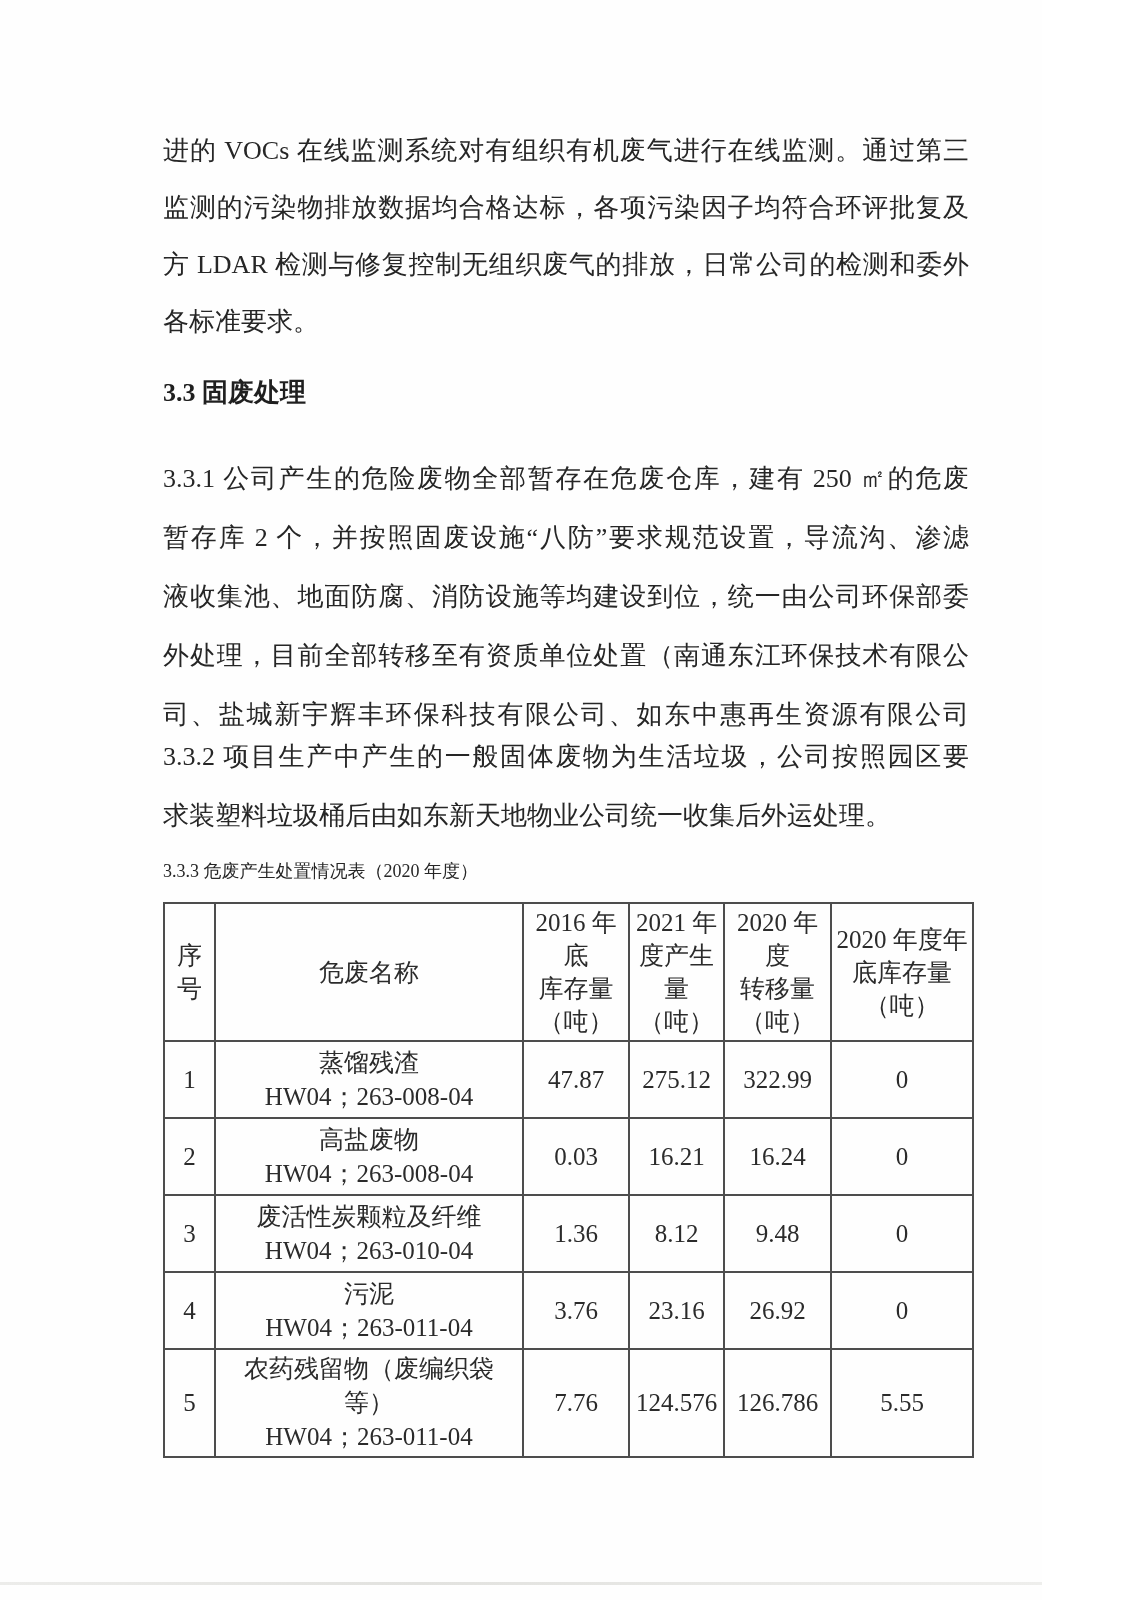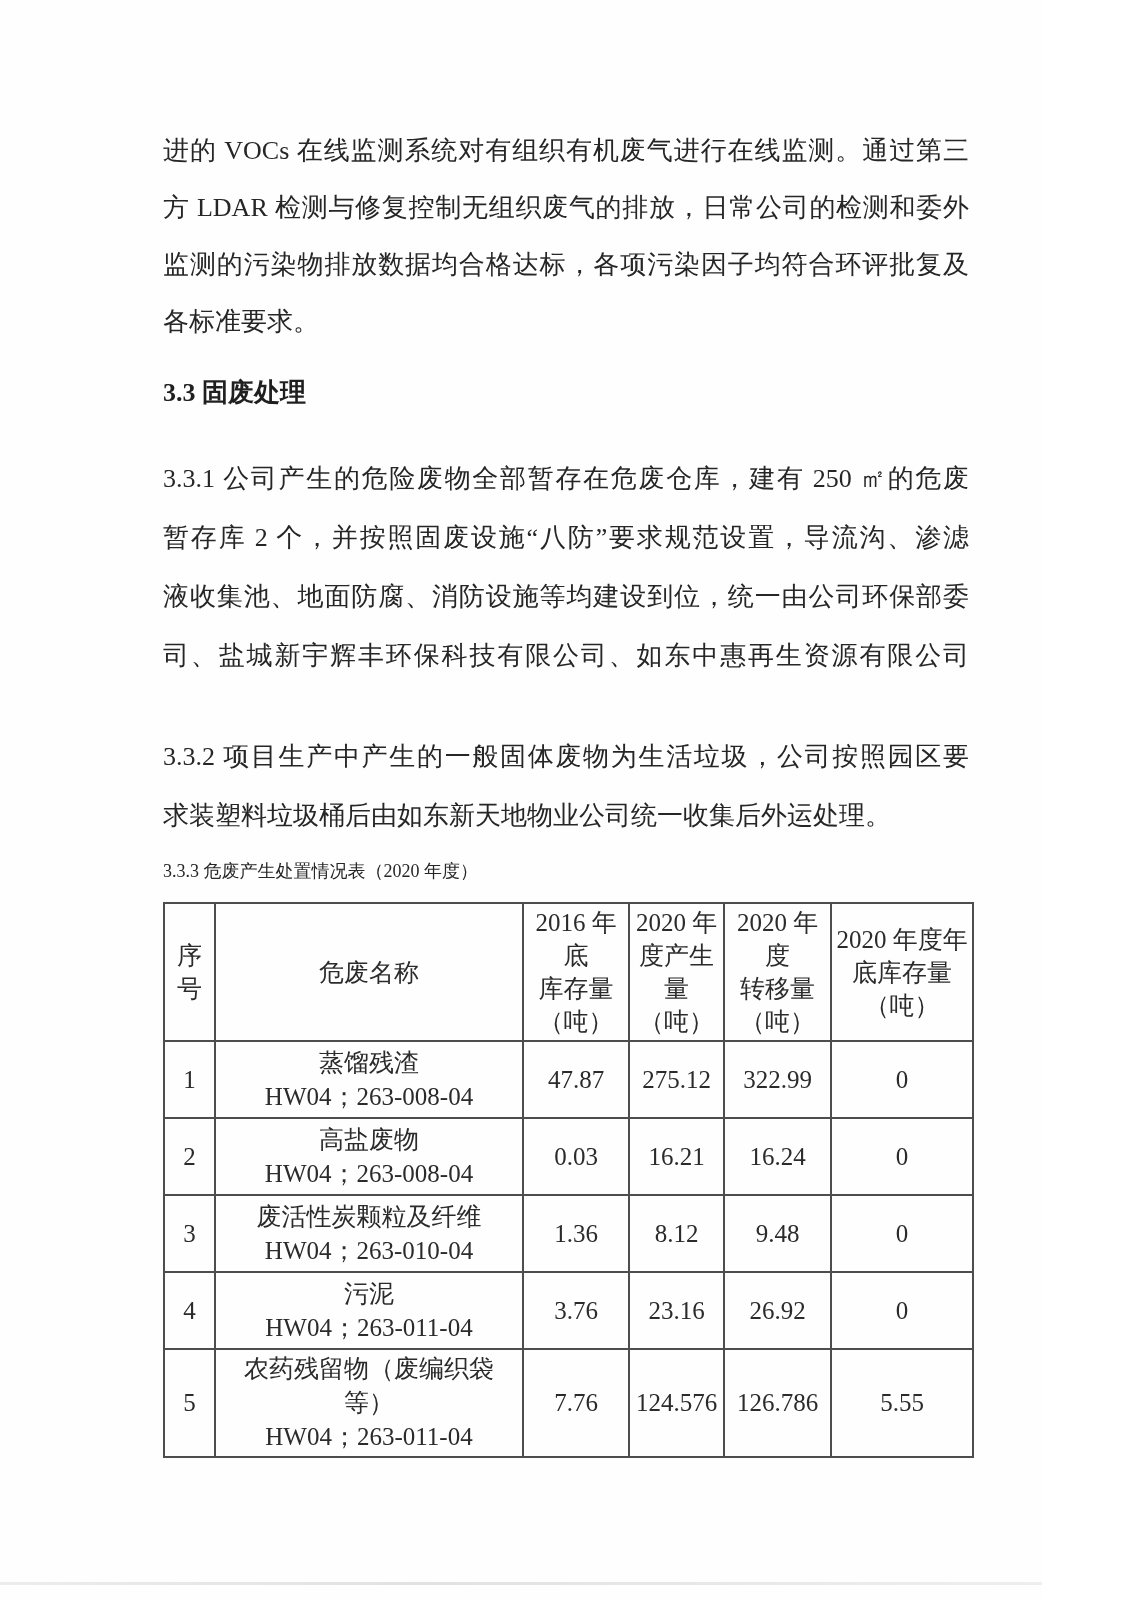--- a/index.html
+++ b/index.html
@@ -78,31 +78,32 @@
     background: linear-gradient(to right, #ececea 0%, #e2e2df 40%, #eeeeec 100%);
   }
 </style>
 </head>
 <body>
 
 <div class="page">
 
   <div class="para" id="para-intro">
     <div class="line">进的 VOCs 在线监测系统对有组织有机废气进行在线监测。通过第三</div>
+    <div class="line">监测的污染物排放数据均合格达标，各项污染因子均符合环评批复及</div>
     <div class="line">方 LDAR 检测与修复控制无组织废气的排放，日常公司的检测和委外</div>
-    <div class="line">监测的污染物排放数据均合格达标，各项污染因子均符合环评批复及</div>
     <div class="line lastline">各标准要求。</div>
   </div>
 
   <div class="heading" id="heading-33">3.3 固废处理</div>
 
   <div class="para pitch59" id="para-331">
     <div class="line">3.3.1 公司产生的危险废物全部暂存在危废仓库，建有 250 ㎡的危废</div>
     <div class="line">暂存库 2 个，并按照固废设施“八防”要求规范设置，导流沟、渗滤</div>
     <div class="line">液收集池、地面防腐、消防设施等均建设到位，统一由公司环保部委</div>
+    <div class="line">外处理，目前全部转移至有资质单位处置（南通东江环保技术有限公</div>
     <div class="line">司、盐城新宇辉丰环保科技有限公司、如东中惠再生资源有限公司等）。</div>
   </div>
 
   <div class="para pitch59" id="para-332">
     <div class="line">3.3.2 项目生产中产生的一般固体废物为生活垃圾，公司按照园区要</div>
     <div class="line lastline">求装塑料垃圾桶后由如东新天地物业公司统一收集后外运处理。</div>
   </div>
 
   <div class="caption" id="table-caption">3.3.3 危废产生处置情况表（2020 年度）</div>
 
@@ -116,21 +117,21 @@
       <col style="width:142px">
     </colgroup>
     <thead>
       <tr>
         <th>序
 号</th>
         <th>危废名称</th>
         <th>2016 年底
 库存量
 （吨）</th>
-        <th>2020 年
+        <th>2021 年
 度产生
 量（吨）</th>
         <th>2020 年度
 转移量
 （吨）</th>
         <th>2020 年度年
 底库存量
 （吨）</th>
       </tr>
     </thead>

